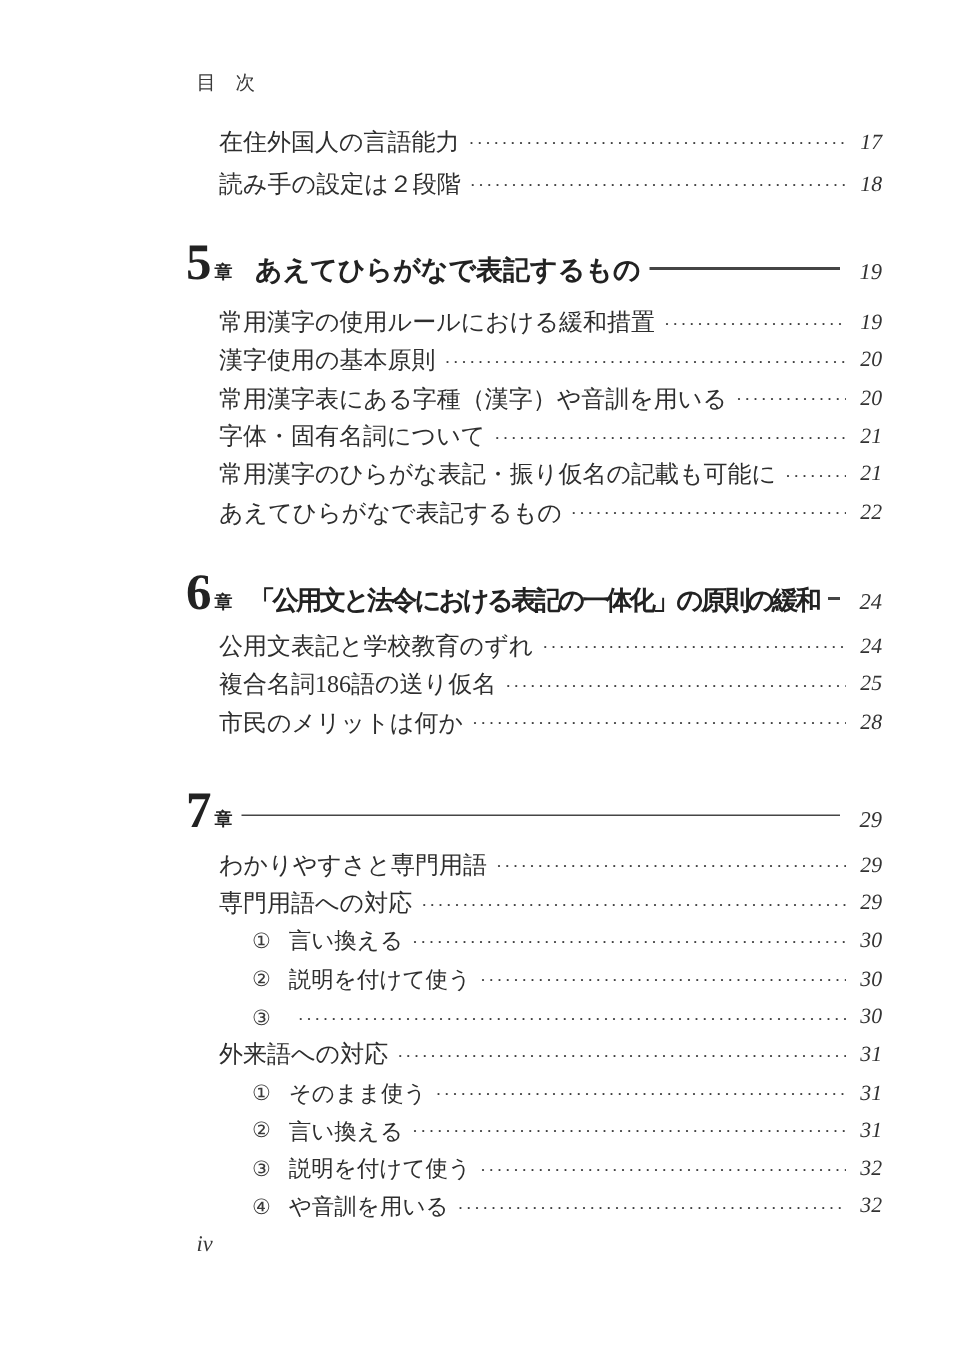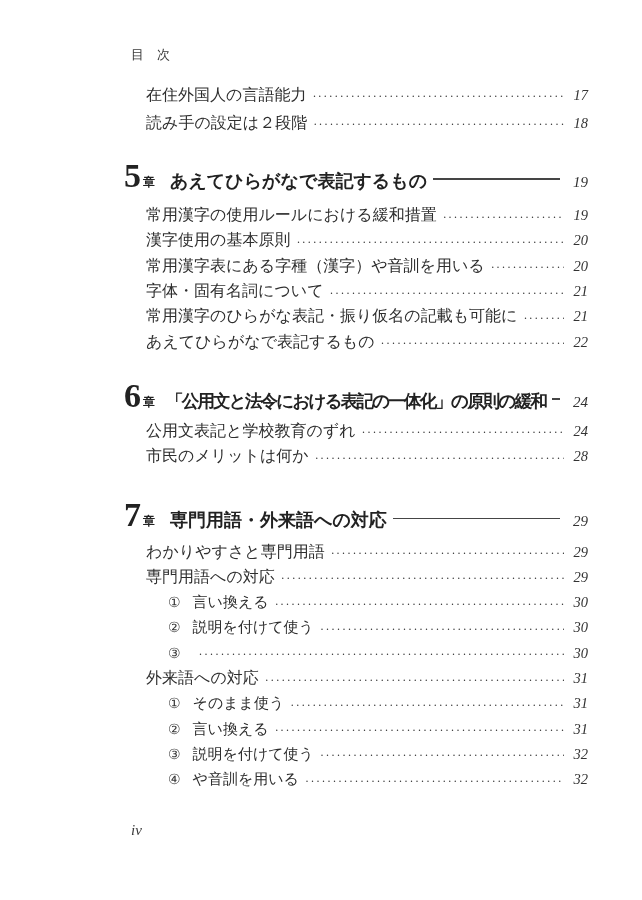--- a/index.html
+++ b/index.html
@@ -128,30 +128,34 @@
       <span class="chrule"></span>
       <span class="chpg">24</span>
     </div>
     <div class="block m-ent6">
       <div class="entry">
         <span class="t">公用文表記と学校教育のずれ</span>
         <span class="dots"></span>
         <span class="pg">24</span>
       </div>
       <div class="entry">
+        <span class="t">複合名詞186語の送り仮名</span>
+        <span class="dots"></span>
+        <span class="pg">25</span>
+      </div>
+      <div class="entry">
         <span class="t">市民のメリットは何か</span>
         <span class="dots"></span>
         <span class="pg">28</span>
       </div>
     </div>
 
     <div class="chap m-chap7">
       <span class="chnum">7</span>
       <span class="chmark">章</span>
-      <span class="chtitle">専門用語・外来語への対応</span>
       <span class="chrule"></span>
       <span class="chpg">29</span>
     </div>
     <div class="block m-ent7">
       <div class="entry">
         <span class="t">わかりやすさと専門用語</span>
         <span class="dots"></span>
         <span class="pg">29</span>
       </div>
       <div class="entry">

